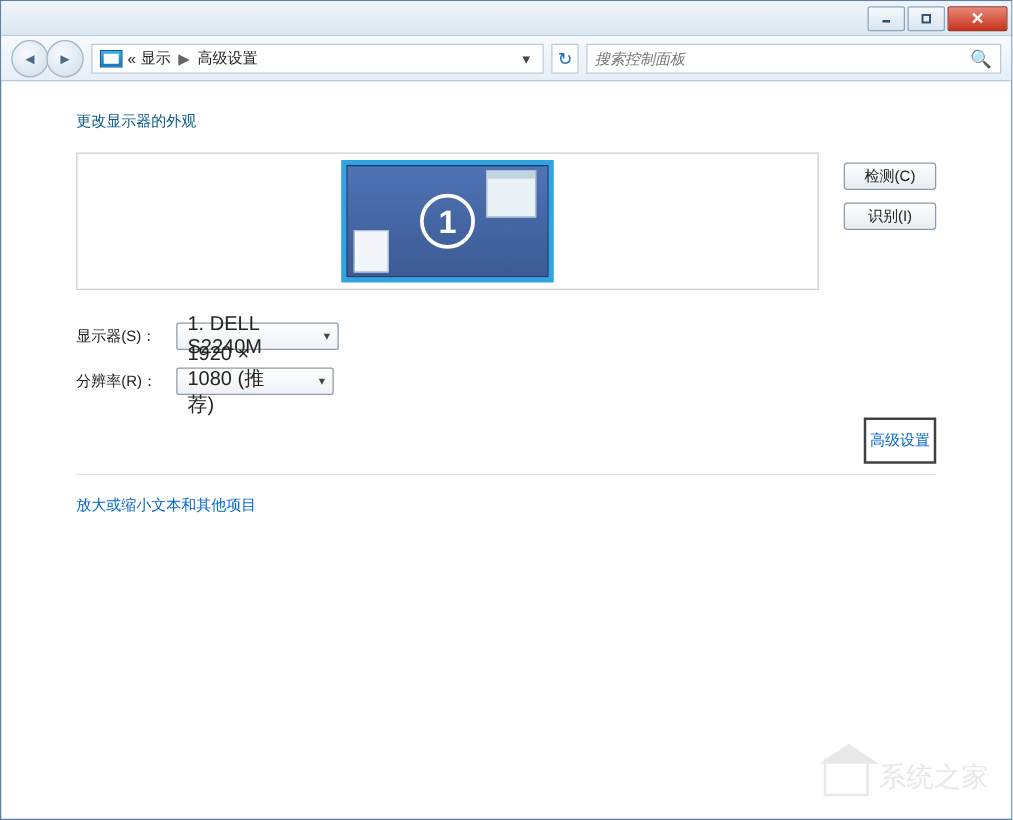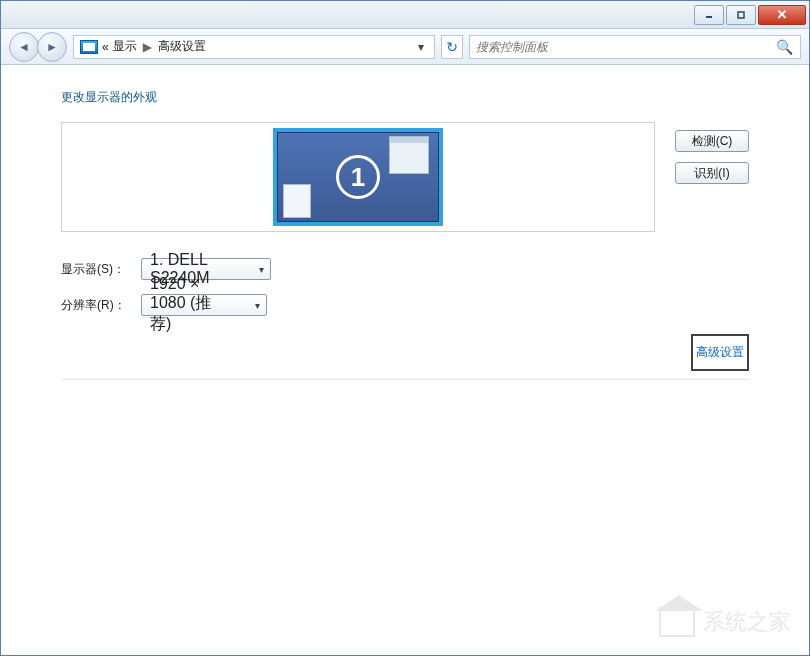--- a/index.html
+++ b/index.html
@@ -293,20 +293,21 @@
 
     <div class="adv-link-row">
       <div class="adv-link-box">
         <span class="link">高级设置</span>
       </div>
     </div>
 
     <div class="divider"></div>
 
     <div class="help-links">
+      <span class="link">放大或缩小文本和其他项目</span>
     </div>
 
   </div>
 
   <div class="watermark">
     <div class="wm-house"></div>
     <span>系统之家</span>
   </div>
 </div>
 

